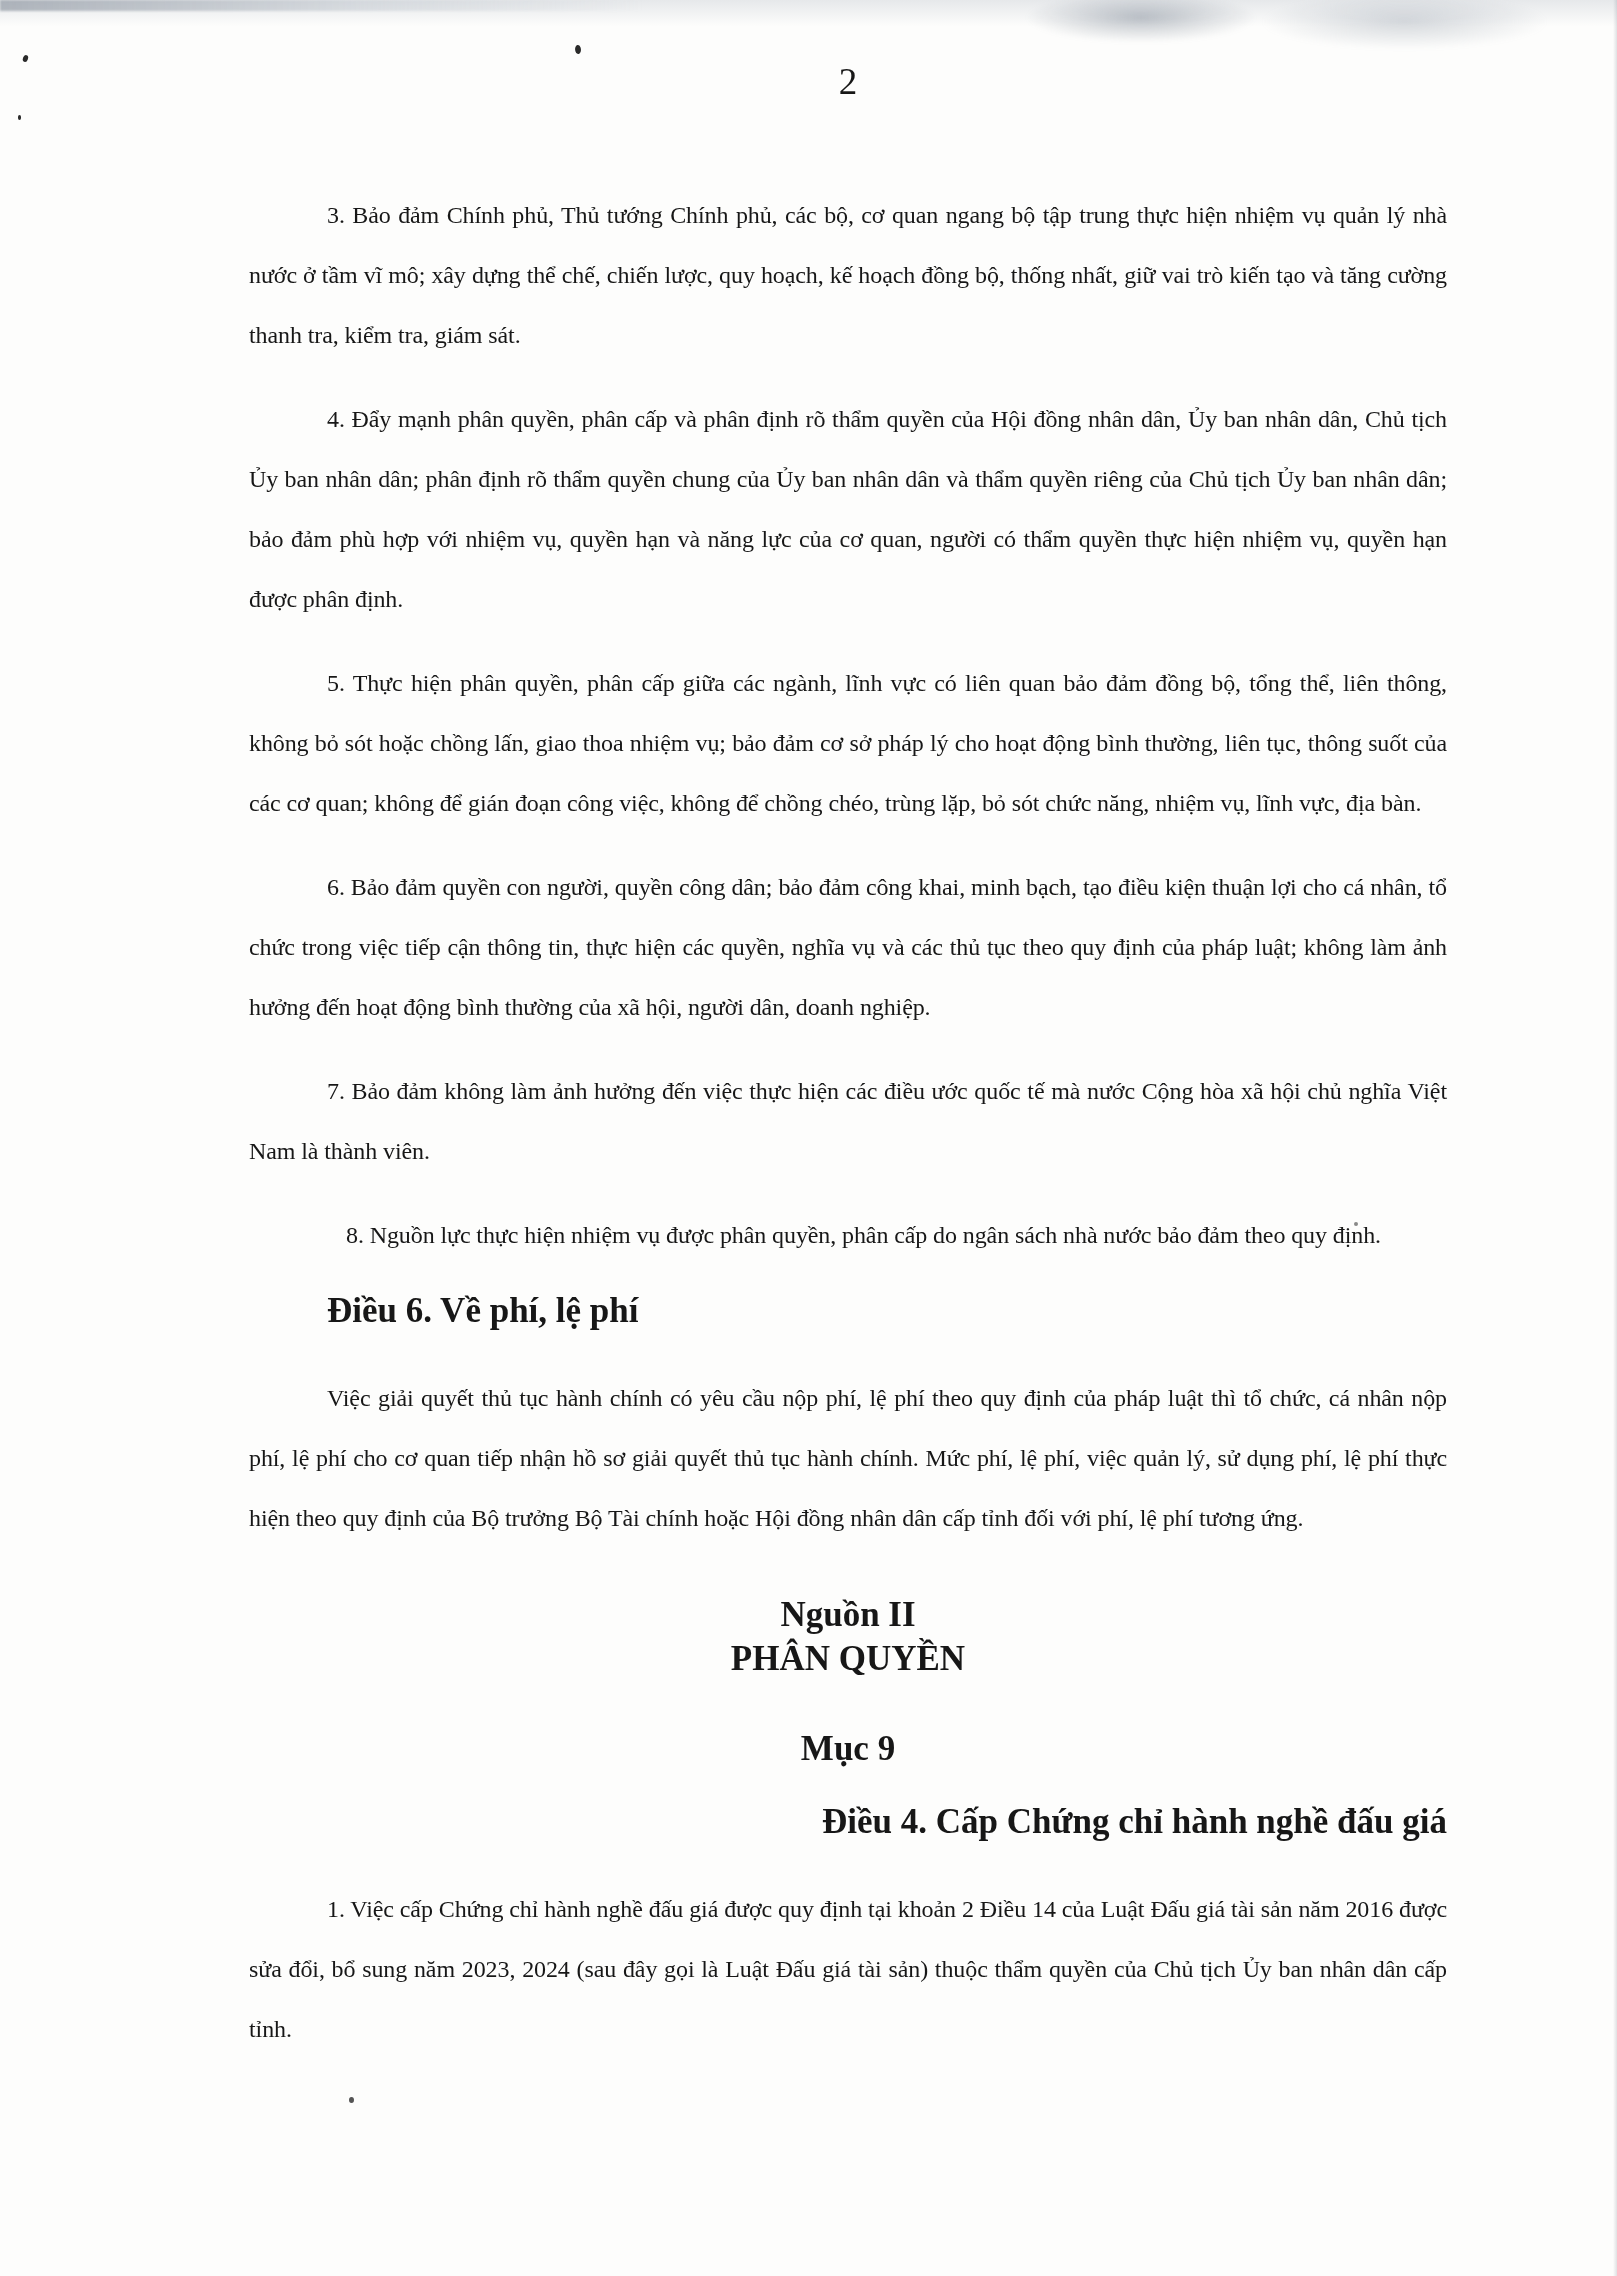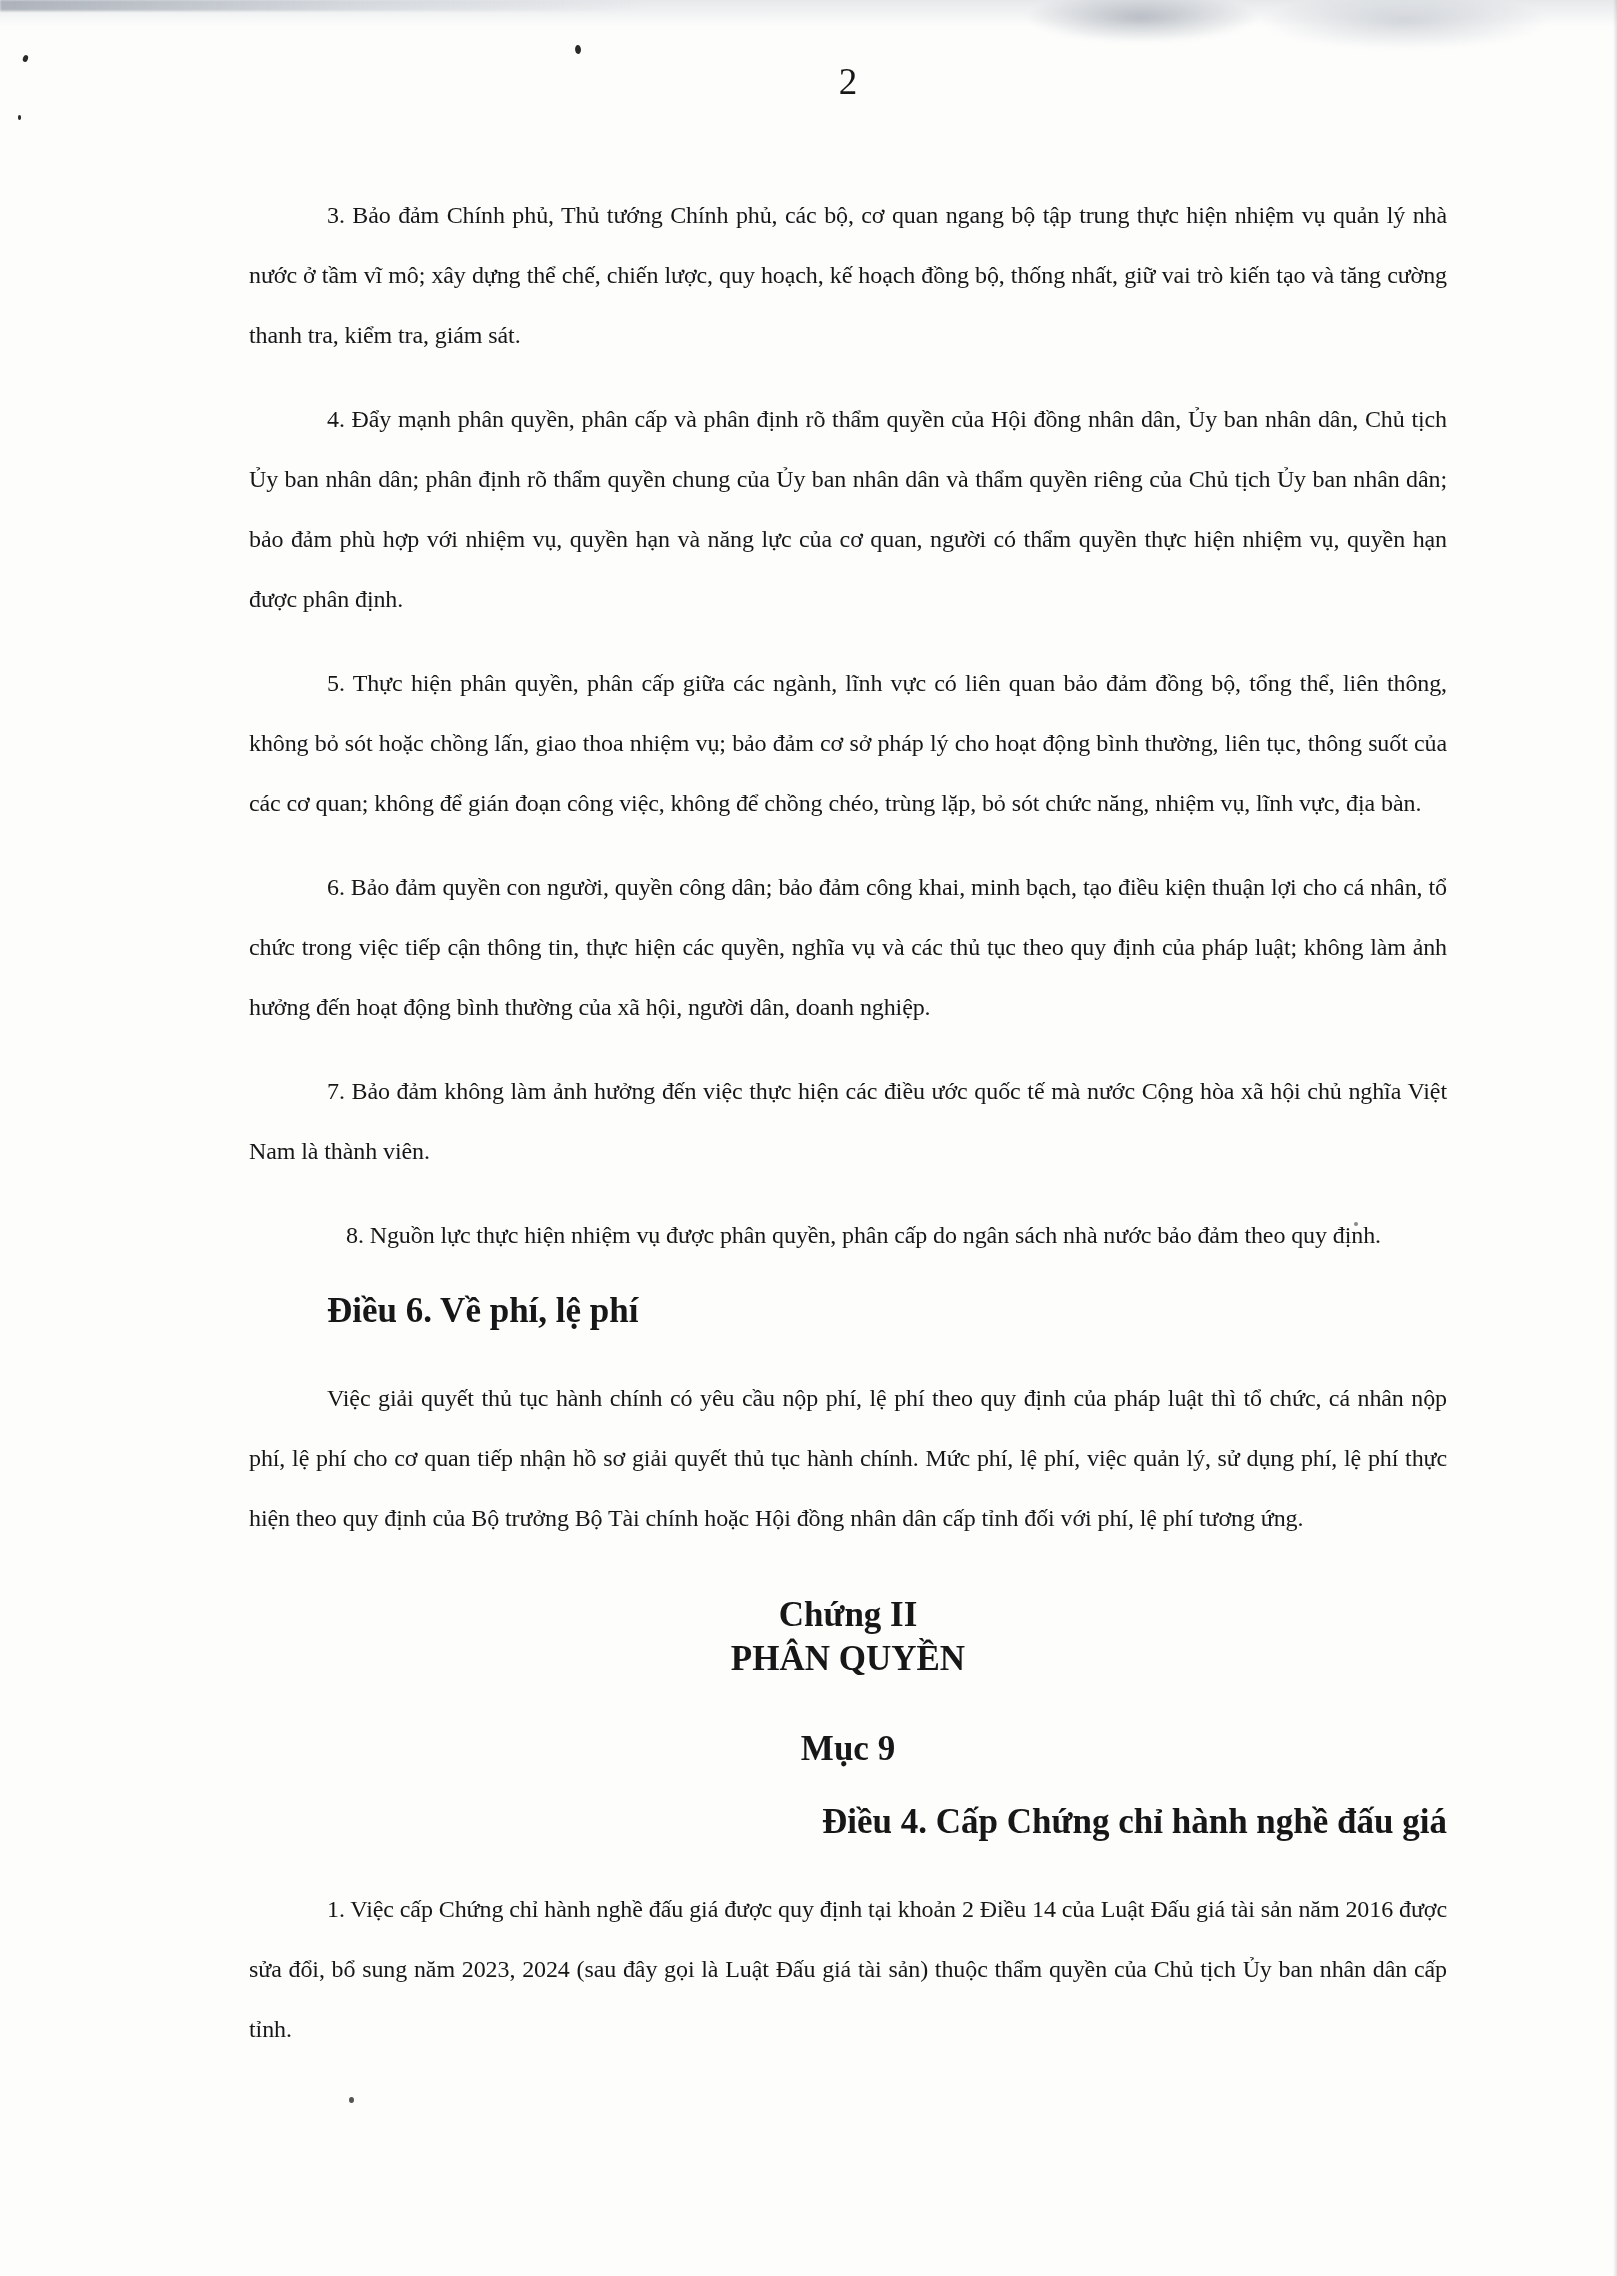--- a/index.html
+++ b/index.html
@@ -109,21 +109,21 @@
 
     <p class="para mt-p7">7. Bảo đảm không làm ảnh hưởng đến việc thực hiện các điều ước quốc tế mà nước Cộng hòa xã hội chủ nghĩa Việt Nam là thành viên.</p>
 
     <p class="para mt-p8">8. Nguồn lực thực hiện nhiệm vụ được phân quyền, phân cấp do ngân sách nhà nước bảo đảm theo quy định.</p>
 
     <p class="heading mt-a3h">Điều 6. Về phí, lệ phí</p>
 
     <p class="para mt-a3b">Việc giải quyết thủ tục hành chính có yêu cầu nộp phí, lệ phí theo quy định của pháp luật thì tổ chức, cá nhân nộp phí, lệ phí cho cơ quan tiếp nhận hồ sơ giải quyết thủ tục hành chính. Mức phí, lệ phí, việc quản lý, sử dụng phí, lệ phí thực hiện theo quy định của Bộ trưởng Bộ Tài chính hoặc Hội đồng nhân dân cấp tỉnh đối với phí, lệ phí tương ứng.</p>
 
     <div class="mt-ch">
-      <div class="centerline">Chứng II</div>
+      <div class="centerline">Nguồn II</div>
       <div class="centerline">PHÂN QUYỀN</div>
     </div>
 
     <div class="mt-sec">
       <div class="centerline">Mục 9</div>
     </div>
 
     <p class="heading mt-a4h">Điều 4. Cấp Chứng chỉ hành nghề đấu giá</p>
 
     <p class="para mt-a4b">1. Việc cấp Chứng chỉ hành nghề đấu giá được quy định tại khoản 2 Điều 14 của Luật Đấu giá tài sản năm 2016 được sửa đổi, bổ sung năm 2023, 2024 (sau đây gọi là Luật Đấu giá tài sản) thuộc thẩm quyền của Chủ tịch Ủy ban nhân dân cấp tỉnh.</p>

